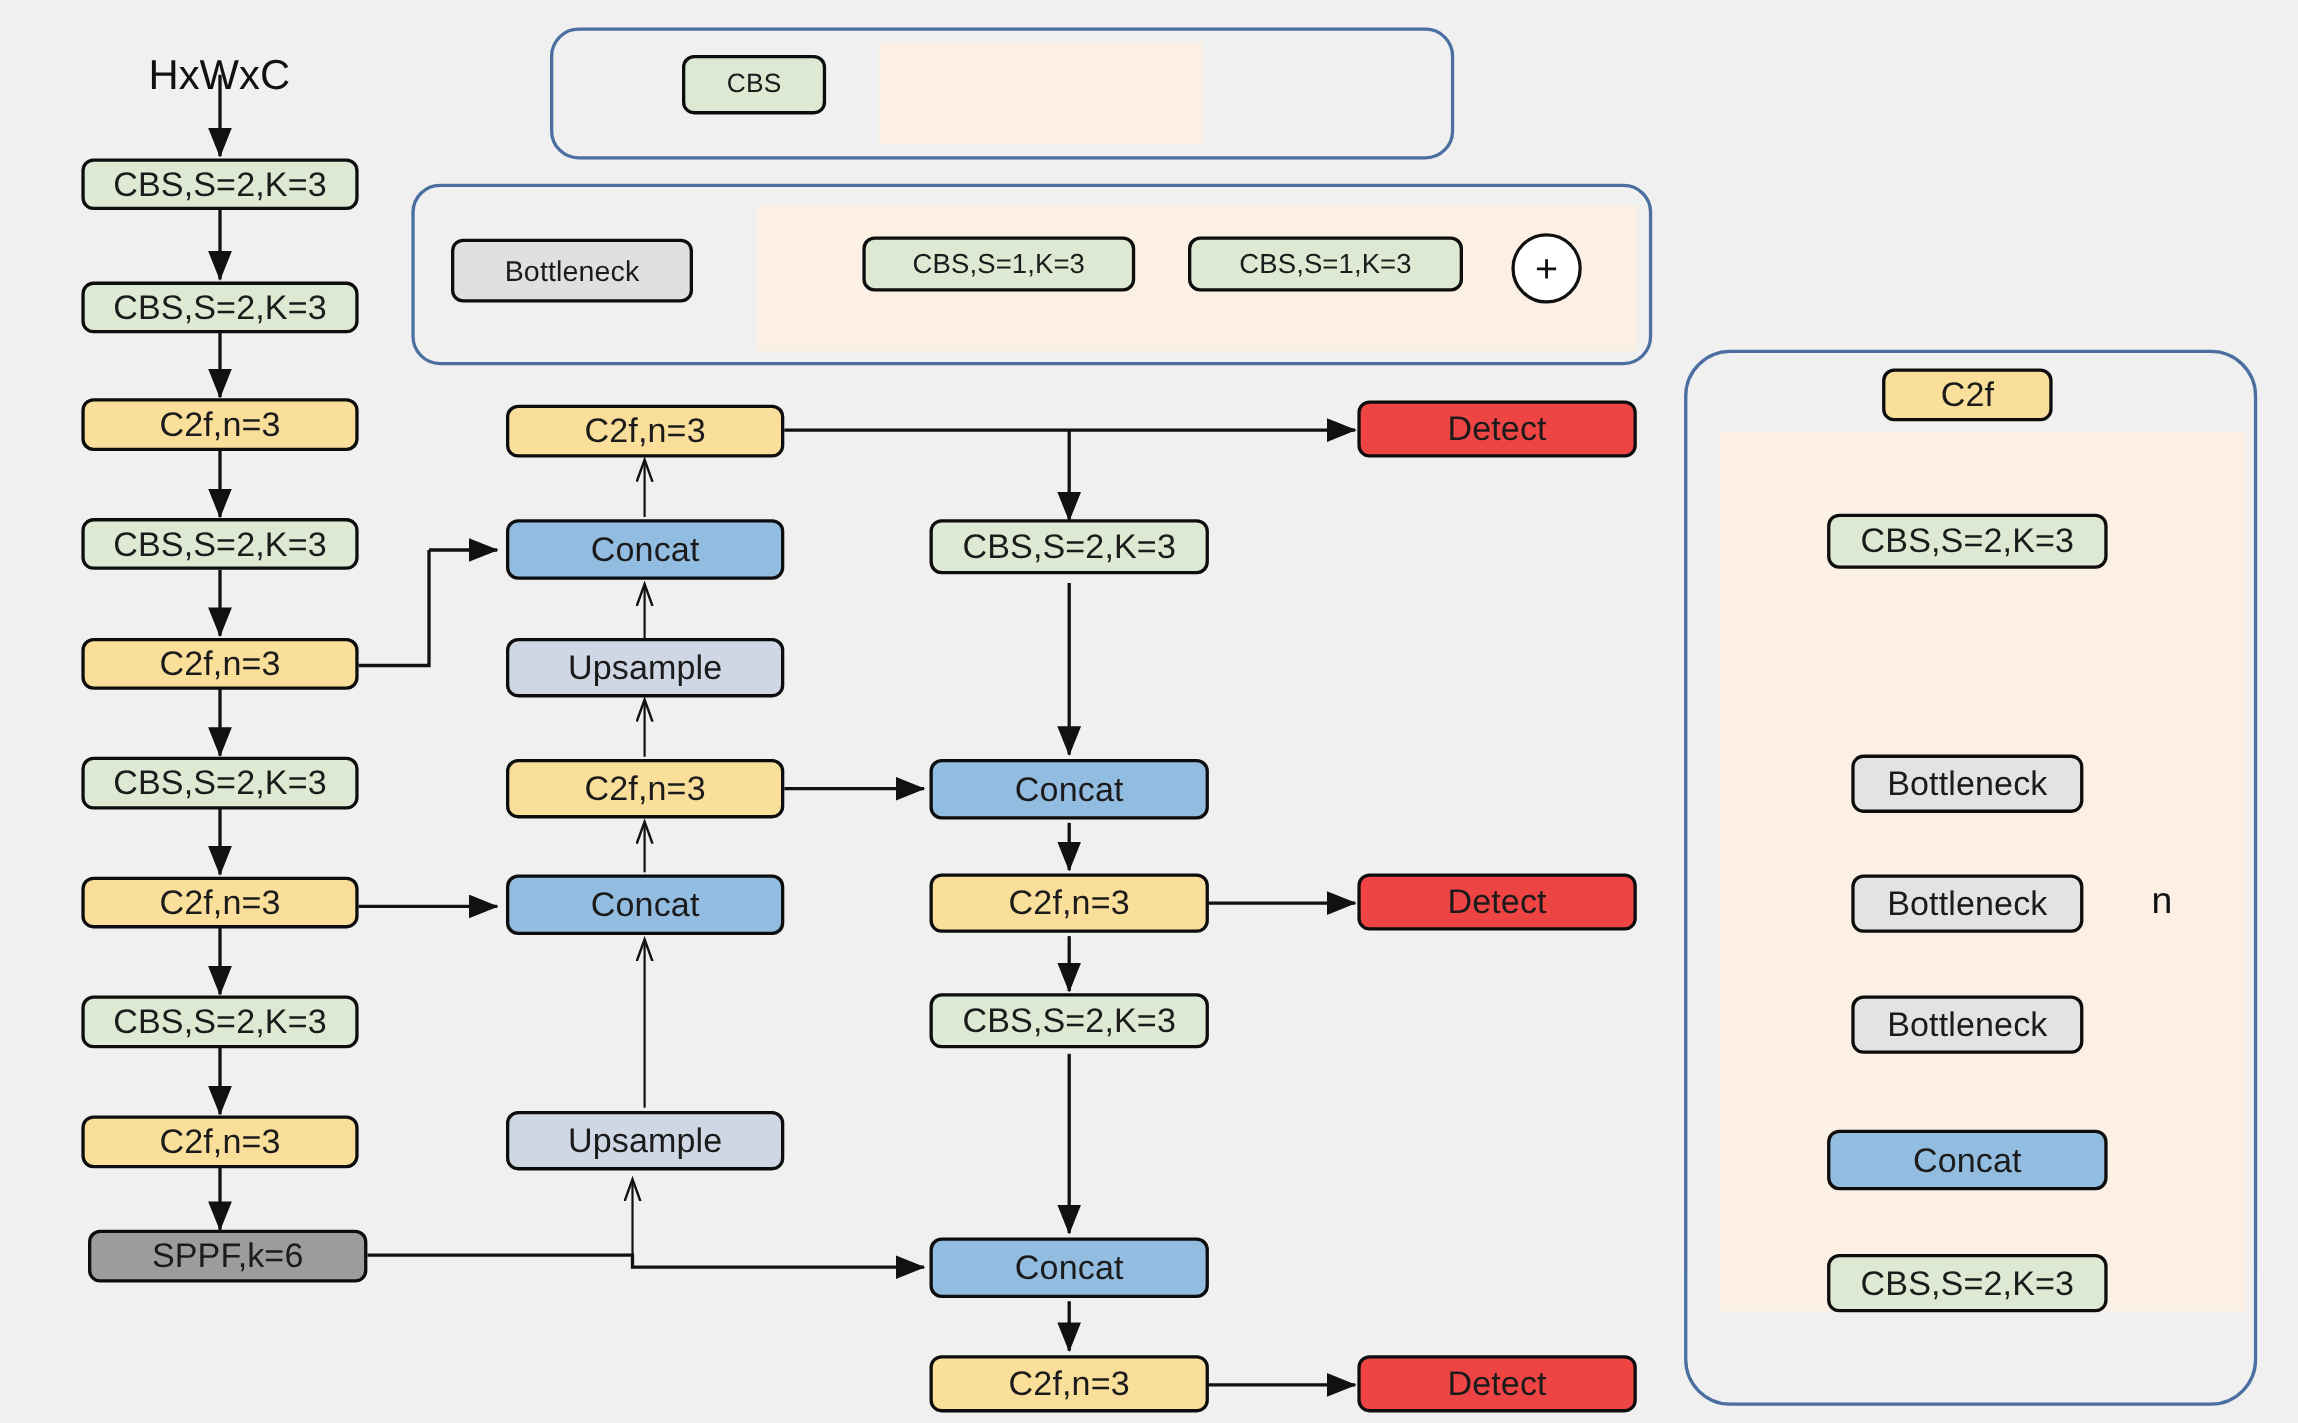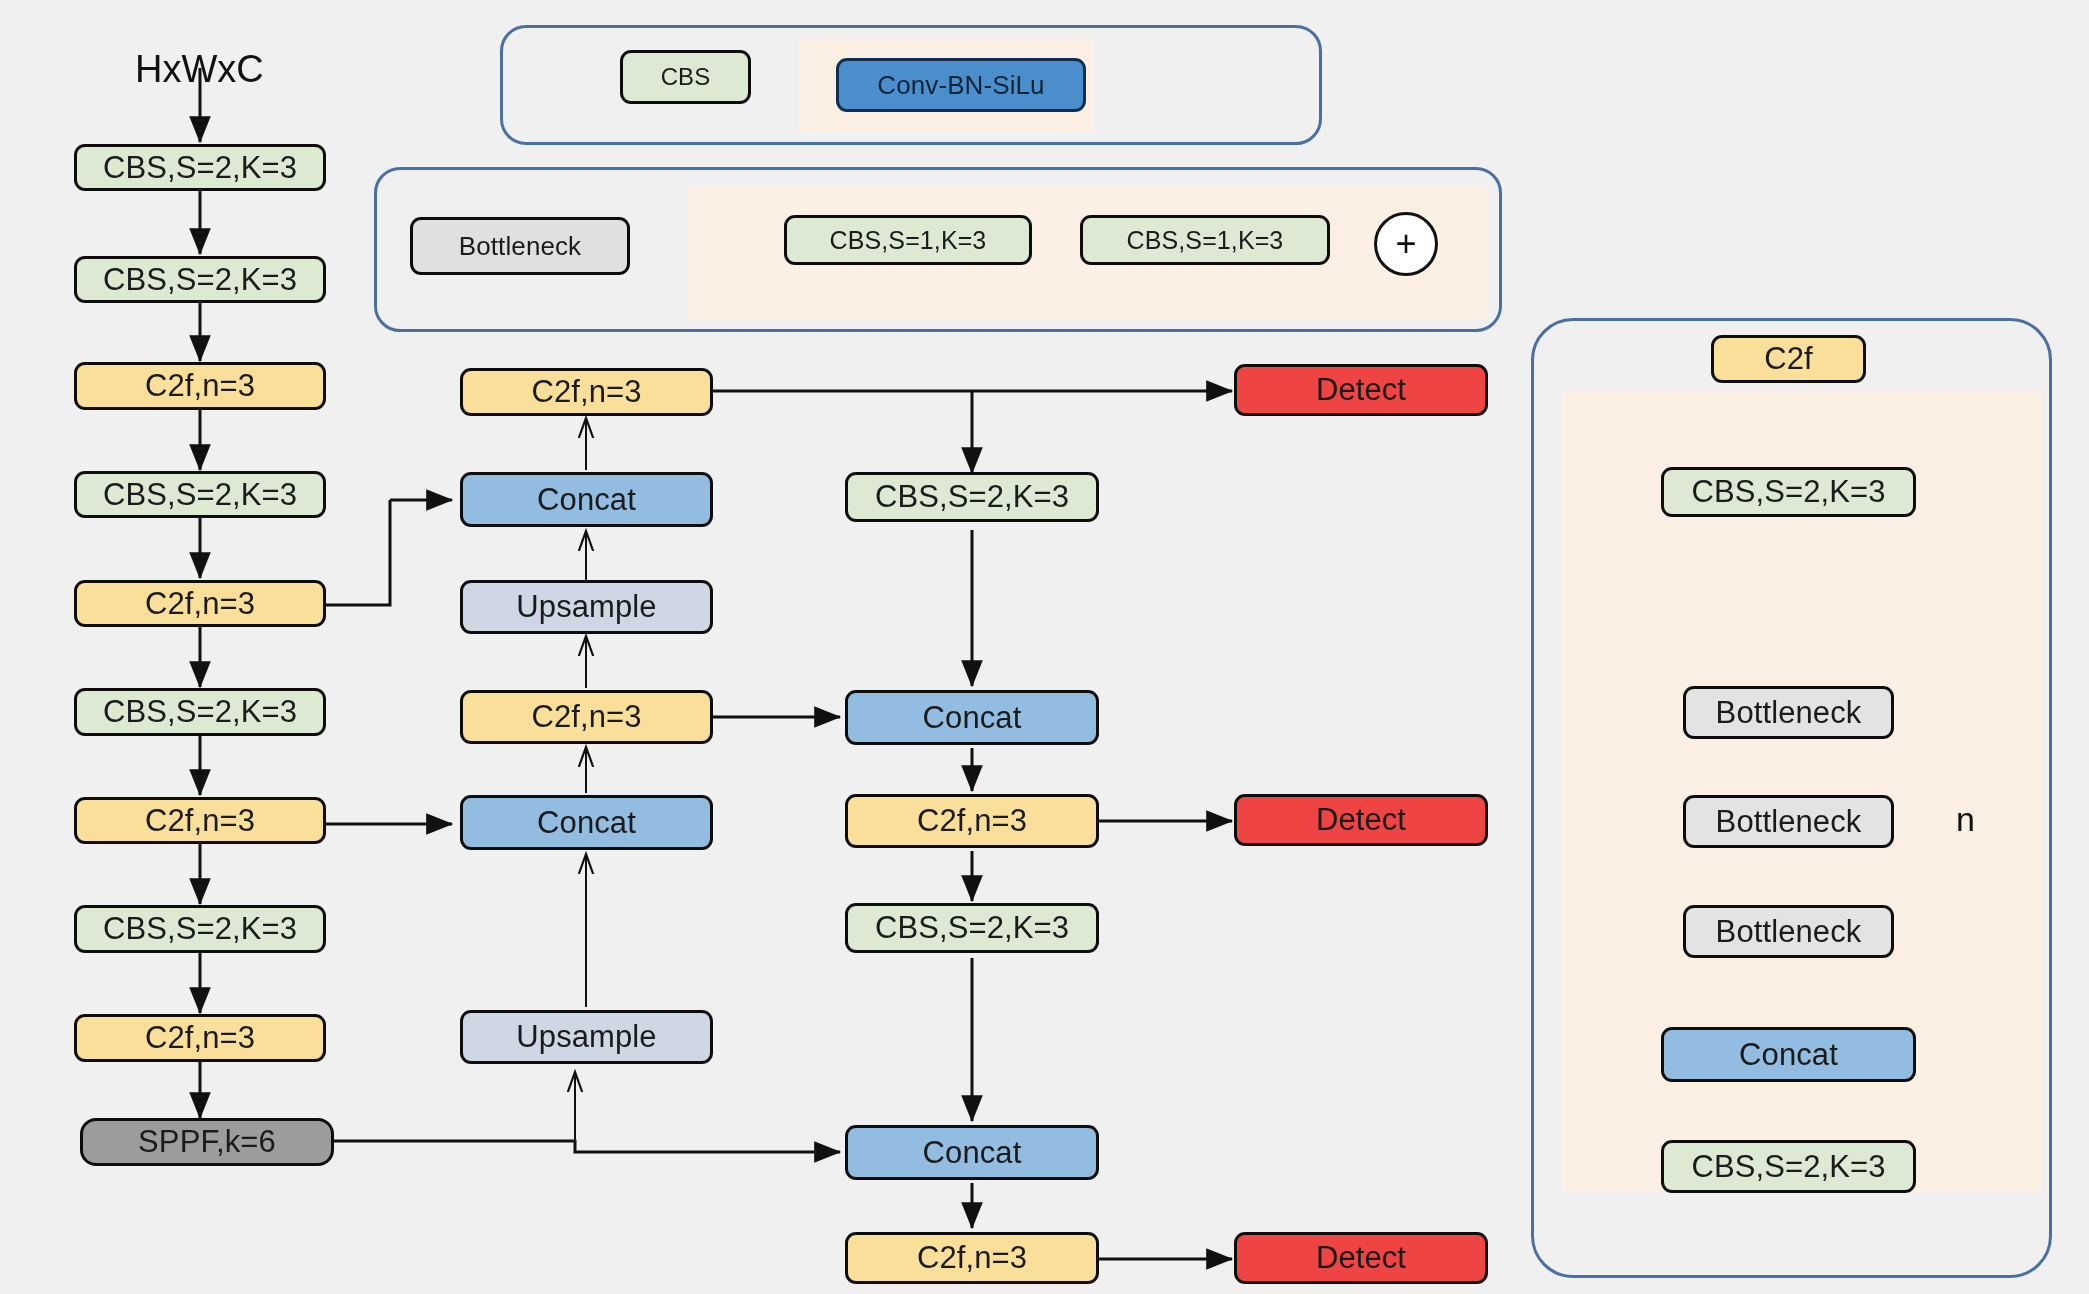--- a/index.html
+++ b/index.html
@@ -192,39 +192,38 @@
       <path d="M1894,712 L1925,712 L1925,821 L1925,931 L1894,931" stroke-width="2.2" fill="none"></path>
       <line x1="1925" y1="821" x2="1952" y2="821" stroke-width="2.2"></line>
     </g>
   </svg>
 
   <div class="title-text" style="left:135px; top:48px;">HxWxC</div>
 
   <div class="panel" style="left:500px; top:25px; width:822px; height:120px;"></div>
   <div class="cream" style="left:799px; top:39px; width:294px; height:92px;"></div>
   <div class="node n-cbs" style="left:620px; top:50px; width:131px; height:54px; font-size:24px;">CBS</div>
-  <div class="node n-convbn" style="left:836px; top:58px; width:250px; height:54px; font-size:26px;">Conv-BN-SiLu</div>
 
   <div class="panel" style="left:374px; top:167px; width:1128px; height:165px;"></div>
   <div class="cream" style="left:688px; top:187px; width:800px; height:132px;"></div>
   <div class="node n-legendgray" style="left:410px; top:217px; width:220px; height:58px; font-size:26px;">Bottleneck</div>
   <div class="node n-cbs" style="left:784px; top:215px; width:248px; height:50px; font-size:25px;">CBS,S=1,K=3</div>
   <div class="node n-cbs" style="left:1080px; top:215px; width:250px; height:50px; font-size:25px;">CBS,S=1,K=3</div>
   <div class="plusnode" style="left:1374px; top:212px; width:58px; height:58px;">+</div>
 
   <div class="node n-cbs" style="left:74px; top:144px; width:252px; height:47px;">CBS,S=2,K=3</div>
   <div class="node n-cbs" style="left:74px; top:256px; width:252px; height:47px;">CBS,S=2,K=3</div>
   <div class="node n-c2f" style="left:74px; top:362px; width:252px; height:48px;">C2f,n=3</div>
   <div class="node n-cbs" style="left:74px; top:471px; width:252px; height:47px;">CBS,S=2,K=3</div>
   <div class="node n-c2f" style="left:74px; top:580px; width:252px; height:47px;">C2f,n=3</div>
   <div class="node n-cbs" style="left:74px; top:688px; width:252px; height:48px;">CBS,S=2,K=3</div>
   <div class="node n-c2f" style="left:74px; top:797px; width:252px; height:47px;">C2f,n=3</div>
   <div class="node n-cbs" style="left:74px; top:905px; width:252px; height:48px;">CBS,S=2,K=3</div>
   <div class="node n-c2f" style="left:74px; top:1014px; width:252px; height:48px;">C2f,n=3</div>
-  <div class="node n-sppf" style="left:80px; top:1118px; width:254px; height:48px;border-radius:16px;">SPPF,k=6</div>
+  <div class="node n-sppf" style="left:80px; top:1118px; width:254px; height:48px;">SPPF,k=6</div>
 
   <div class="node n-c2f" style="left:460px; top:368px; width:253px; height:48px;">C2f,n=3</div>
   <div class="node n-concat" style="left:460px; top:472px; width:253px; height:55px;">Concat</div>
   <div class="node n-ups" style="left:460px; top:580px; width:253px; height:54px;">Upsample</div>
   <div class="node n-c2f" style="left:460px; top:690px; width:253px; height:54px;">C2f,n=3</div>
   <div class="node n-concat" style="left:460px; top:795px; width:253px; height:55px;">Concat</div>
   <div class="node n-ups" style="left:460px; top:1010px; width:253px; height:54px;">Upsample</div>
 
   <div class="node n-cbs" style="left:845px; top:472px; width:254px; height:50px;">CBS,S=2,K=3</div>
   <div class="node n-concat" style="left:845px; top:690px; width:254px; height:55px;">Concat</div>

